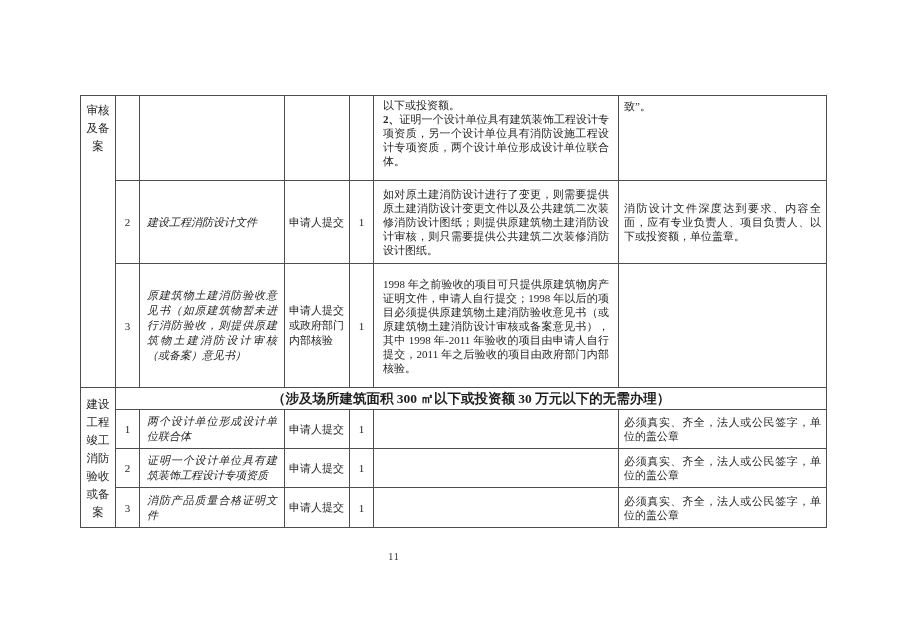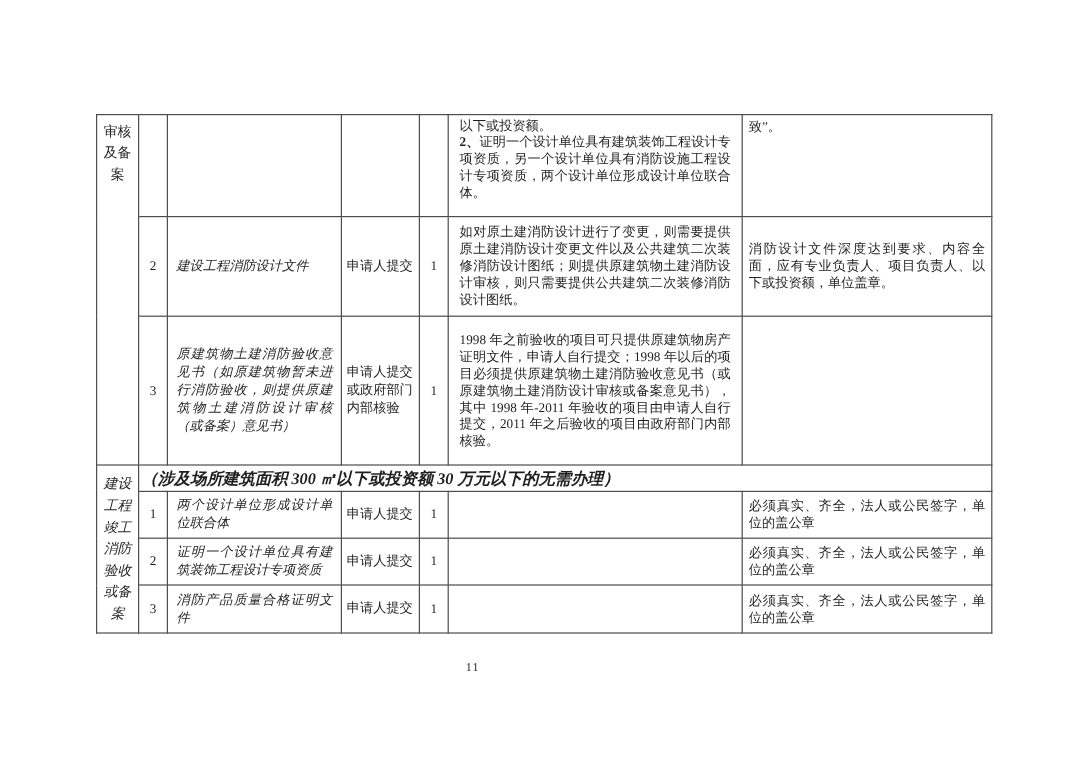--- a/index.html
+++ b/index.html
@@ -19,39 +19,39 @@
     border:1px solid #4d4d4d;
     vertical-align:middle;
     font-size:11px;line-height:14px;
     padding:2px 6px;
     overflow:hidden;
     word-break:break-all;
   }
   tr.r-a{height:85px;}
   tr.r-b{height:83px;}
   tr.r-c{height:124px;}
-  tr.r-d{height:22px;font-style:italic;}
+  tr.r-d{height:22px;}
   tr.r-e{height:39px;}
   tr.r-f{height:39px;}
   tr.r-g{height:40px;}
   td.vhead{
     white-space:pre-line;
     text-align:center;
     font-size:11.5px;line-height:18px;
     padding:2px 1px;
   }
   td.vhead.align-top{vertical-align:top;padding-top:5px;}
   td.c-no,td.c-copies{text-align:center;padding:0;}
   td.c-item{text-align:justify;padding:2px 7px;line-height:15px;font-style:italic;}
   td.c-submit{text-align:left;padding:2px 4px;line-height:15px;}
   td.c-desc{text-align:justify;padding:2px 9px;line-height:14px;}
   td.c-req{text-align:justify;padding:3px 5px;line-height:14px;}
   td.align-top{vertical-align:top;}
   td.banner-cell{
-    text-align:left;
+    text-align:center;
     font-weight:bold;
     font-size:13.5px;line-height:19px;
     padding:0 2px;
     white-space:nowrap;
   }
   .para{margin:0;}
   .marker{font-weight:bold;}
   .page-num{
     position:absolute;left:0;top:551px;width:744px;
     text-align:center;

